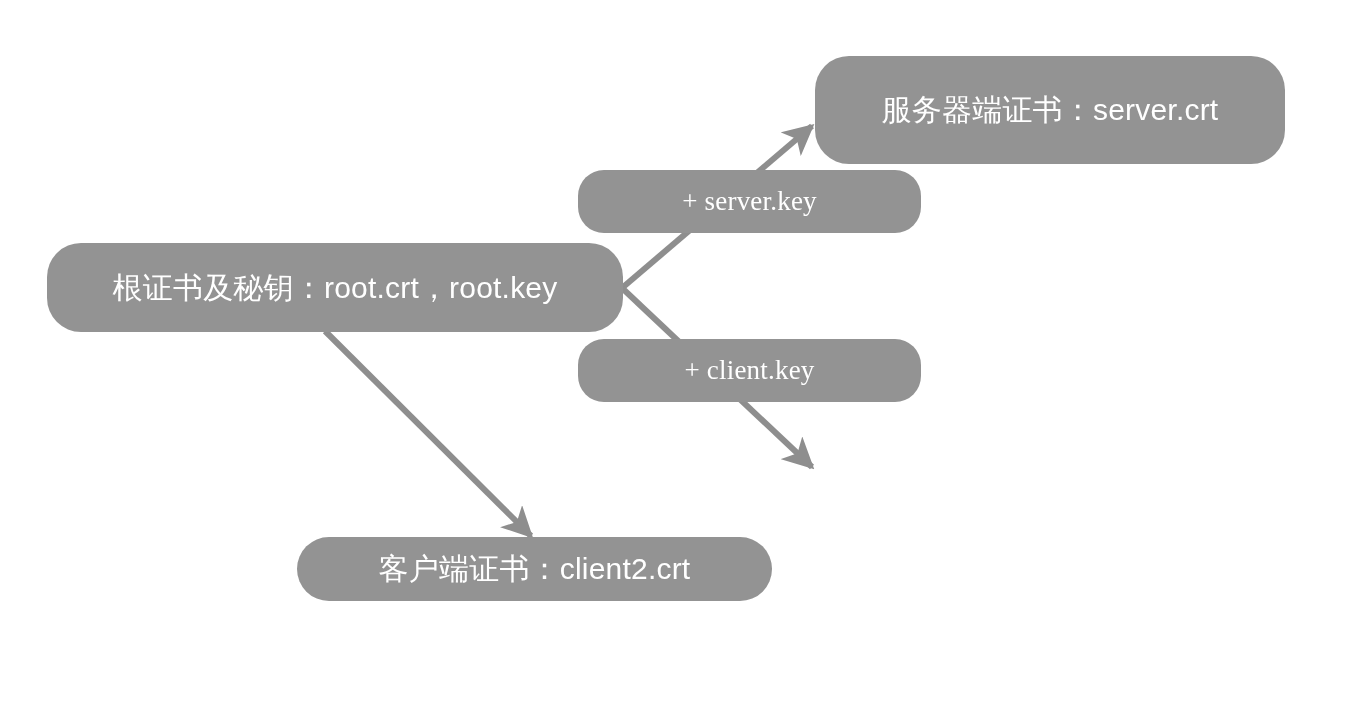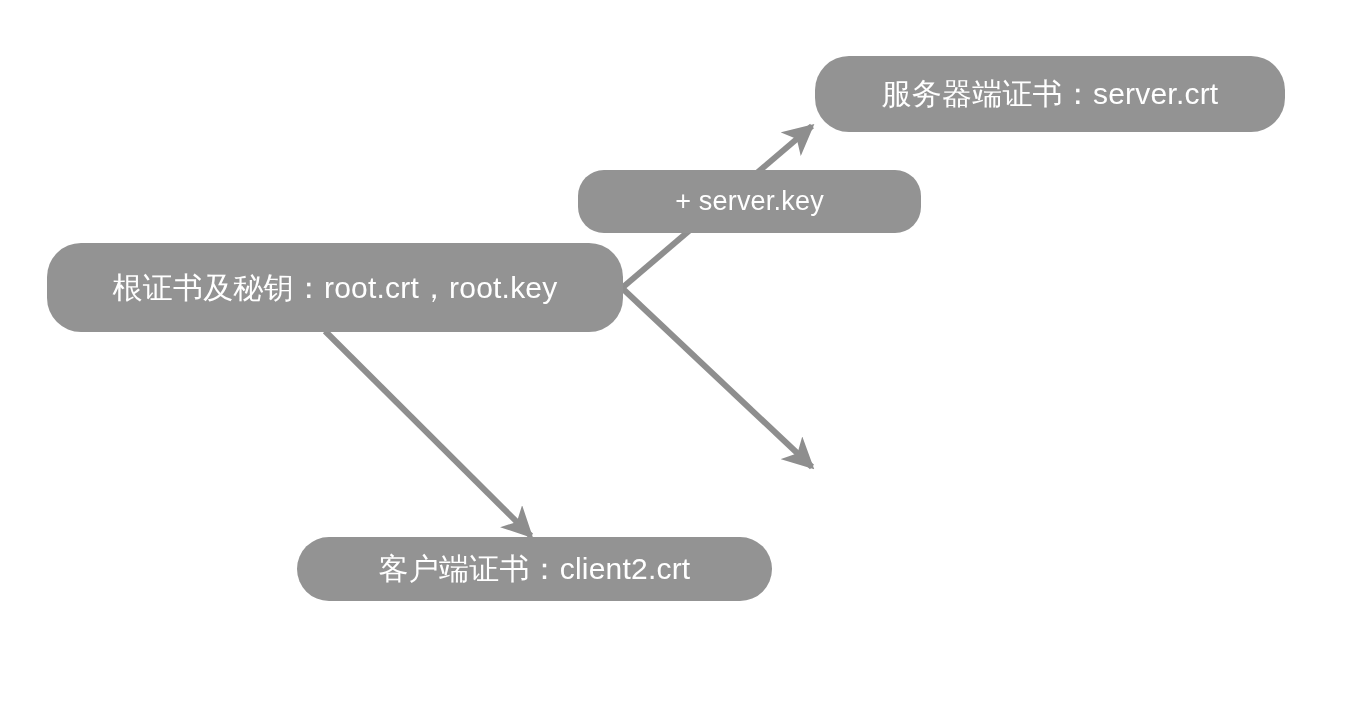--- a/index.html
+++ b/index.html
@@ -40,27 +40,28 @@
     letter-spacing: 0.2px;
     line-height: 1;
   }
   .node.cert {
     font-size: 30px;
     border-radius: 34px;
   }
   .node.keylabel {
     font-size: 27px;
     border-radius: 26px;
+    font-family: Liberation Serif, serif;
   }
   .node-label {
     display: inline-block;
   }
   
   #node-root        { left: 47px;  top: 243px; width: 576px; height: 89px; }
-  #node-server-cert { left: 815px; top: 56px;  width: 470px; height: 76px; }
+  #node-server-cert { left: 815px; top: 56px;  width: 470px; height: 108px; }
   #node-client-cert { left: 810px; top: 463px; width: 472px; height: 86px; }
   #node-client2-cert{ left: 297px; top: 537px; width: 475px; height: 64px; }
   #node-server-key  { left: 578px; top: 170px; width: 343px; height: 63px; }
   #node-client-key  { left: 578px; top: 339px; width: 343px; height: 63px; }
   #node-client2-key { left: 220px; top: 412px; width: 346px; height: 64px; }
 </style>
 </head>
 <body>
 
 <div id="canvas">
@@ -89,15 +90,18 @@
 
 
   <div id="node-client2-cert" class="node cert">
     <span class="node-label">客户端证书：client2.crt</span>
   </div>
 
   <div id="node-server-key" class="node keylabel">
     <span class="node-label">+ server.key</span>
   </div>
 
+  <div id="node-client-key" class="node keylabel">
+    <span class="node-label">+ client.key</span>
+  </div>
 
 
 </div>
 
 </body></html>

